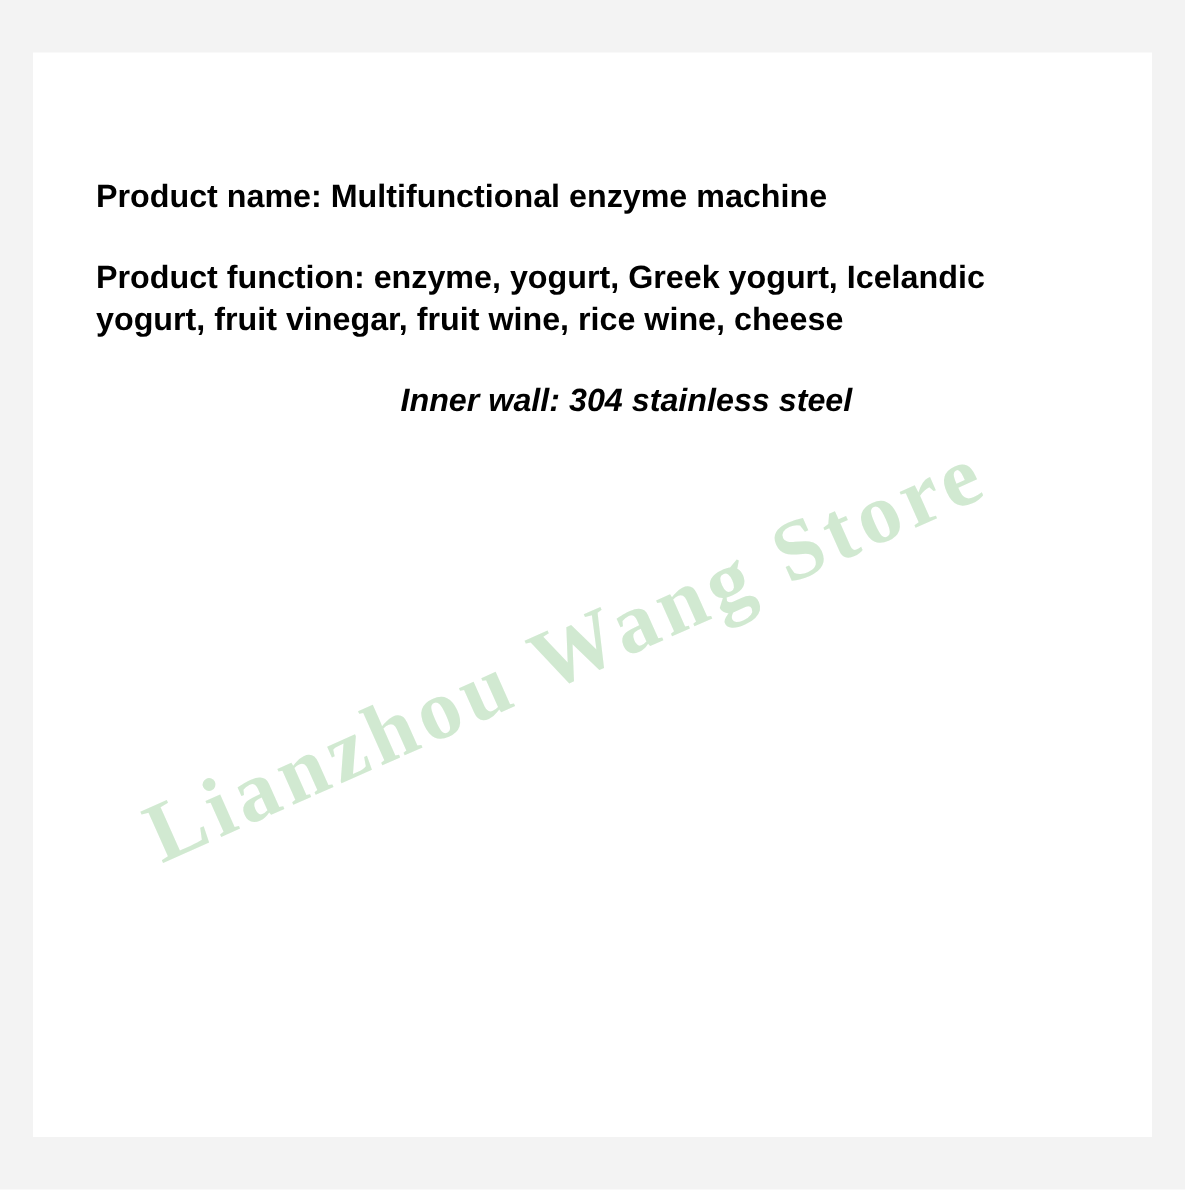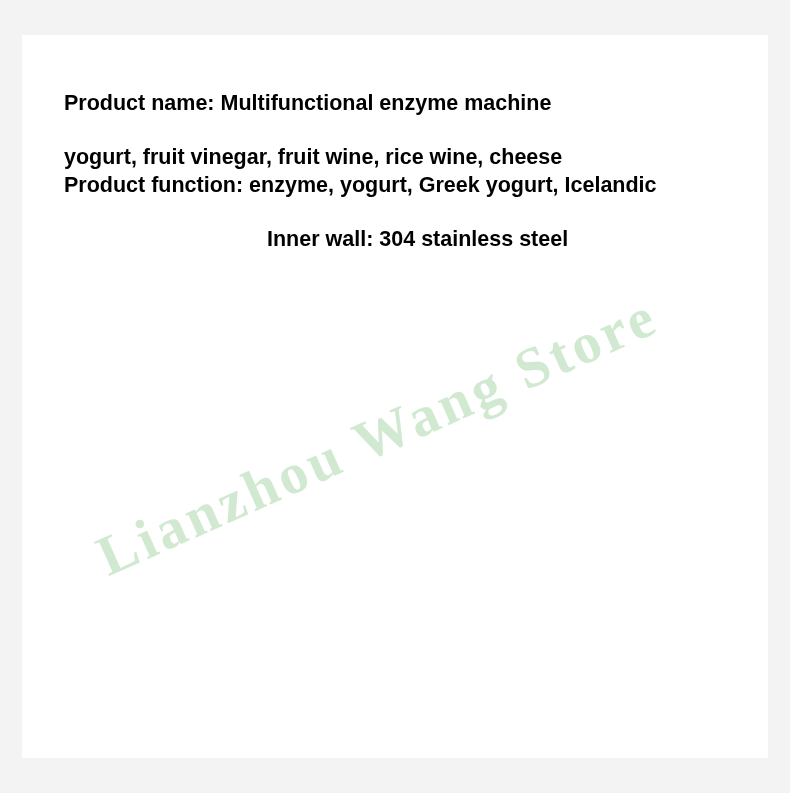--- a/index.html
+++ b/index.html
@@ -44,44 +44,44 @@
     font-size: 57px;
     font-weight: bold;
     letter-spacing: 4px;
     font-family: "Liberation Serif", serif;
     white-space: nowrap;
     z-index: 1;
   }
   .spec-list {
     position: absolute;
     left: 42px;
-    top: 54px;
+    top: 82px;
     right: 16px;
     z-index: 2;
   }
   .spec-row {
     font-size: 21.5px;
     font-weight: bold;
     color: #000000;
     line-height: 1.33;
     margin-bottom: 25px;
     white-space: pre-wrap;
   }
   .spec-row .cont {
     display: block;
   }
   .indent-1 { padding-left: 165px; }
-  .indent-2 { padding-left: 203px; }
+  .indent-2 { padding-left: 203px; font-style: italic; }
   .spec-row:last-child { margin-bottom: 0; }
 </style>
 </head>
 <body>
 
 <div id="page">
   <div class="card">
     <div class="watermark">Lianzhou Wang Store</div>
     <div class="spec-list">
         <div class="spec-row"><span class="cont">Product name: Multifunctional enzyme machine</span></div>
-        <div class="spec-row"><span class="cont">yogurt, fruit vinegar, fruit wine, rice wine, cheese</span><span class="cont">Product function: enzyme, yogurt, Greek yogurt, Icelandic</span></div>
+        <div class="spec-row"><span class="cont">Product function: enzyme, yogurt, Greek yogurt, Icelandic</span><span class="cont">yogurt, fruit vinegar, fruit wine, rice wine, cheese</span></div>
         <div class="spec-row"><span class="cont indent-2">Inner wall: 304 stainless steel</span></div>
       </div>
   </div>
 </div>
 
 </body></html>

